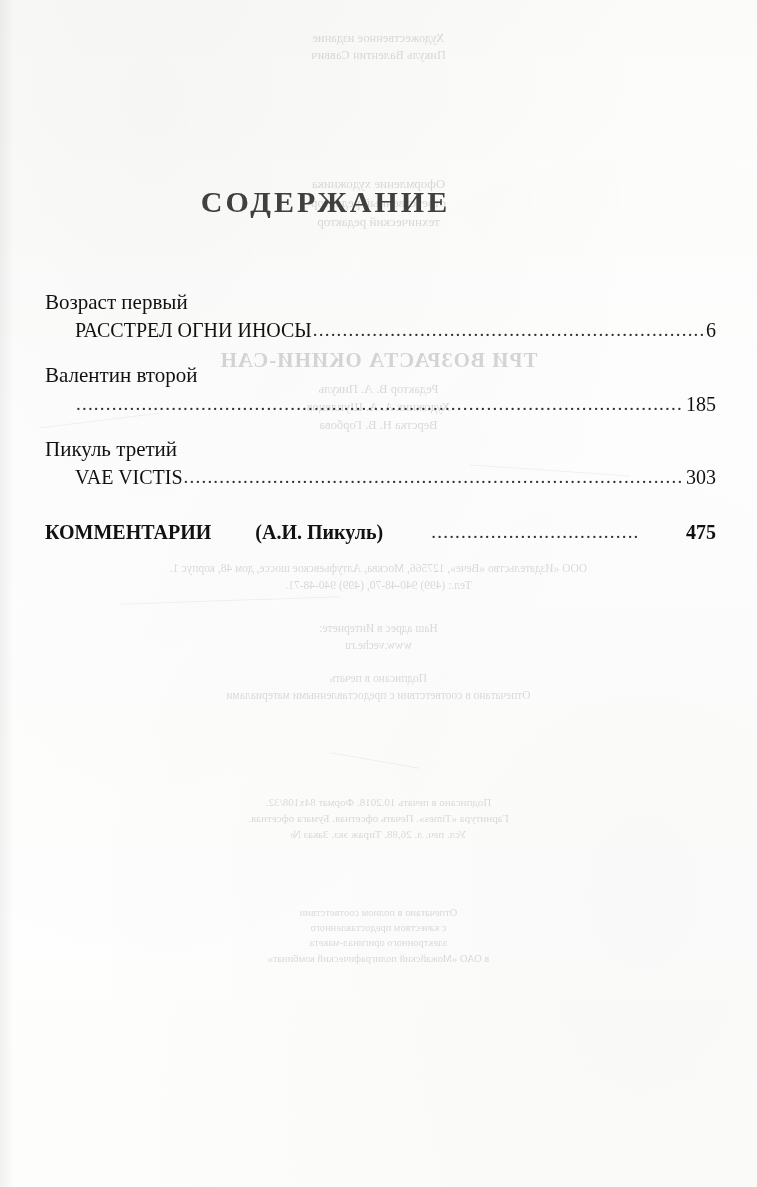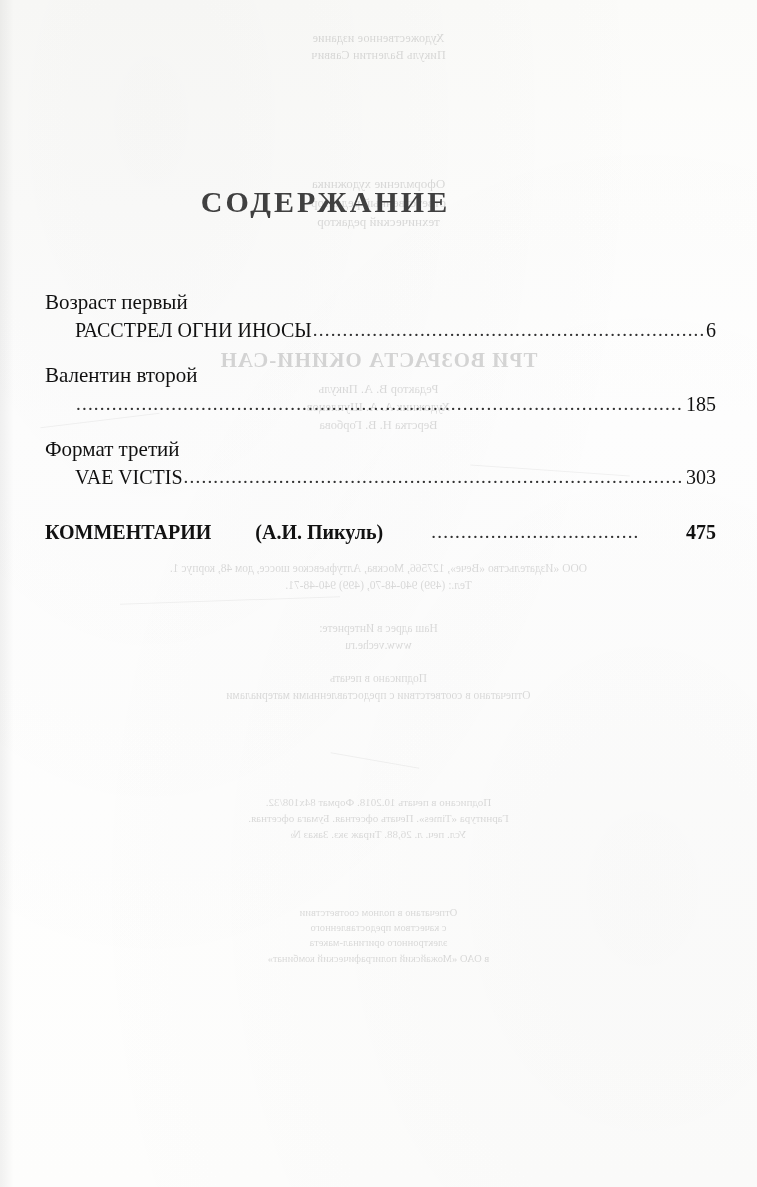--- a/index.html
+++ b/index.html
@@ -255,21 +255,21 @@
         <div class="group-label">Валентин второй</div>
         <div class="entry">
           <span class="leader">........................................................................................................................................</span>
           <span class="epage">185</span>
         </div>
       </div>
 
       <div class="spacer"></div>
 
       <div class="group">
-        <div class="group-label">Формат третий</div>
+        <div class="group-label">Пикуль третий</div>
         <div class="entry">
           <span class="etitle">VAE VICTIS</span>
           <span class="leader">........................................................................................................................................</span>
           <span class="epage">303</span>
         </div>
       </div>
 
       <div class="final">
         <span class="ftitle">КОММЕНТАРИИ</span>
         <span class="fauthor">(А.И. Пикуль)</span>

